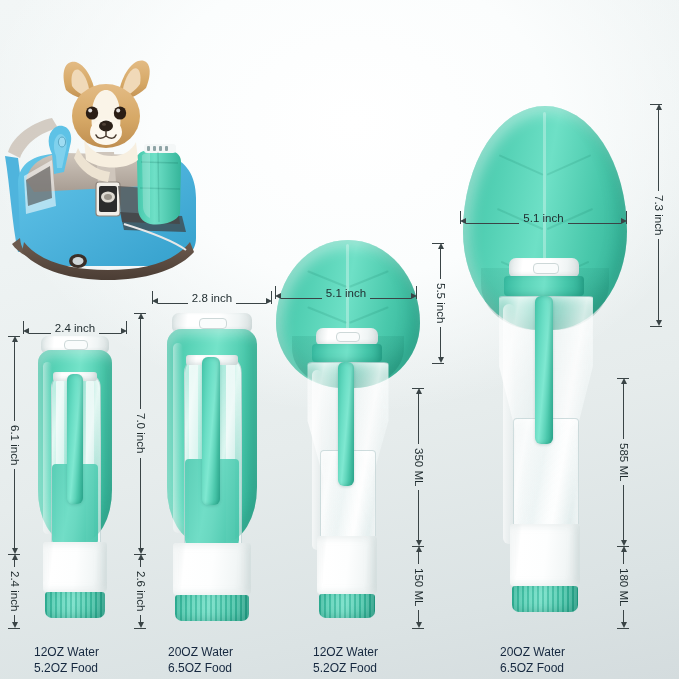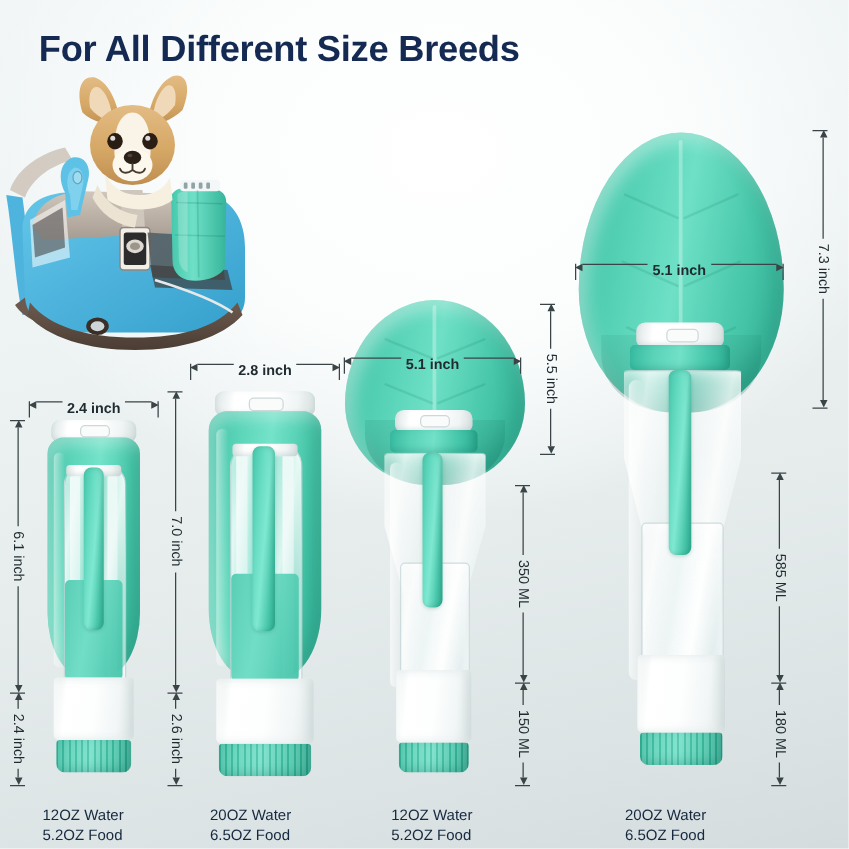--- a/index.html
+++ b/index.html
@@ -59,21 +59,21 @@
     background:linear-gradient(95deg,#44c6aa 0%,#67dcc3 30%,#7fe8d1 52%,#4cc9ad 78%,#34b59a 100%);
     box-shadow:inset -2px 0 4px rgba(0,95,76,.25), 0 1px 3px rgba(0,80,65,.18);}
   .innerstem{position:absolute;border-radius:3px;
     background:linear-gradient(95deg,rgba(255,255,255,.75),rgba(230,244,244,.55));}
   .tealfill{position:absolute;
     background:linear-gradient(100deg,#4ecab0 0%,#6adcc4 40%,#41c2a7 100%);opacity:.92;}
   .gloss{position:absolute;background:linear-gradient(90deg,rgba(255,255,255,.85),rgba(255,255,255,0));
     border-radius:40px;pointer-events:none;}
 
   
-  .dimh{position:absolute;height:13px;display:flex;align-items:flex-start;font-weight:bold;}
+  .dimh{position:absolute;height:13px;display:flex;align-items:flex-end;}
   .dimh .ln{flex:1;height:1px;background:#3a4446;}
   .dimh .lbl{font-size:11.5px;color:#1f2b2e;white-space:nowrap;padding:0 4px;
     font-family:"Liberation Sans",sans-serif;}
   .ah{width:0;height:0;border-top:3.4px solid transparent;border-bottom:3.4px solid transparent;}
   .ah.l{border-right:6px solid #3a4446;}
   .ah.r{border-left:6px solid #3a4446;}
   .cap{position:absolute;width:1px;background:#3a4446;}
 
   .dimv{position:absolute;width:13px;display:flex;flex-direction:column;align-items:center;}
   .dimv .ln{flex:1;width:1px;background:#3a4446;}
@@ -85,21 +85,20 @@
   .capH{position:absolute;height:1px;background:#3a4446;}
 
   
   .caption{position:absolute;font-size:12px;line-height:15.5px;color:#16283f;white-space:nowrap;}
 </style>
 </head>
 <body>
 
 <div id="stage">
 
-  <div id="title">For All Different Size Breeds</div>
 
   <div id="photo">
     <svg width="230" height="230" viewBox="0 0 230 230">
       <defs>
         <linearGradient id="bagBlue" x1="0" y1="0" x2="1" y2="1">
           <stop offset="0%" stop-color="#63c6e8"></stop>
             <stop offset="45%" stop-color="#4fb4dd"></stop>
           <stop offset="100%" stop-color="#34a0cc"></stop>
         </linearGradient>
         <linearGradient id="bagTan" x1="0" y1="0" x2="0" y2="1">

